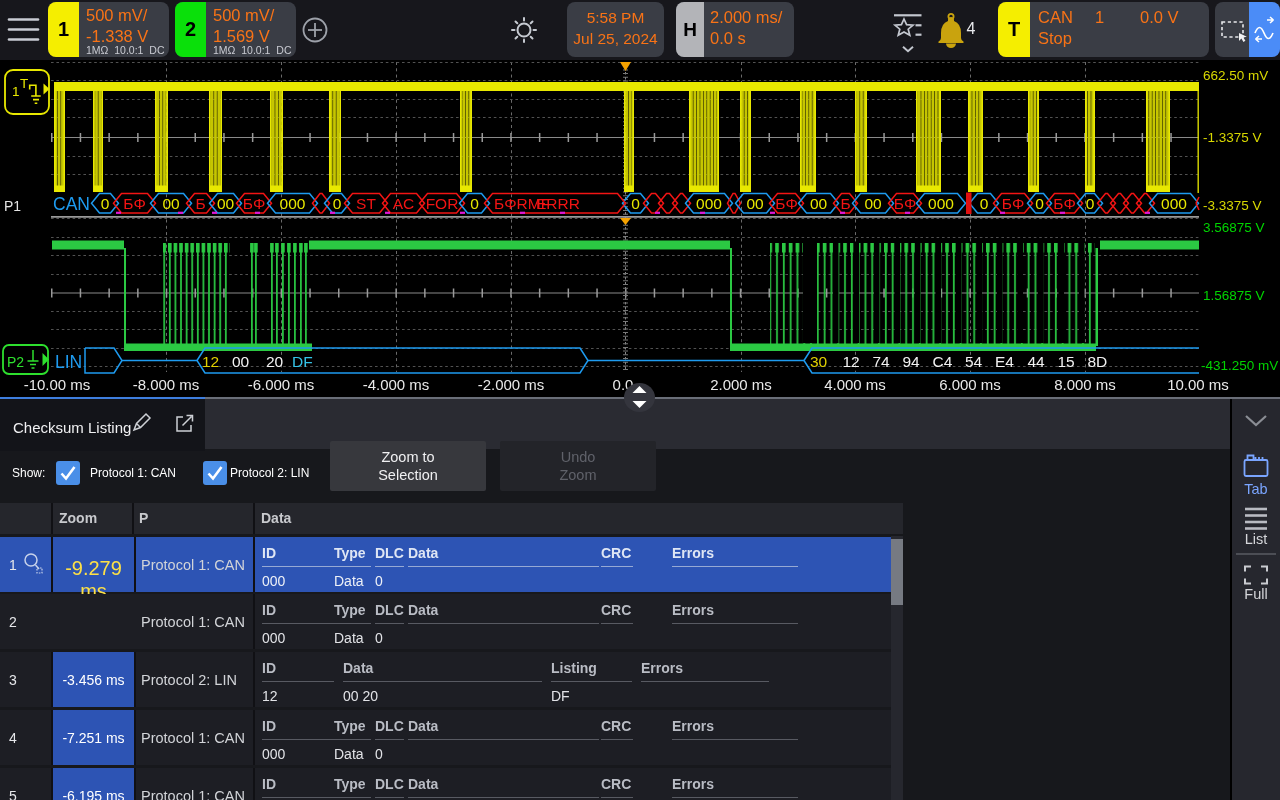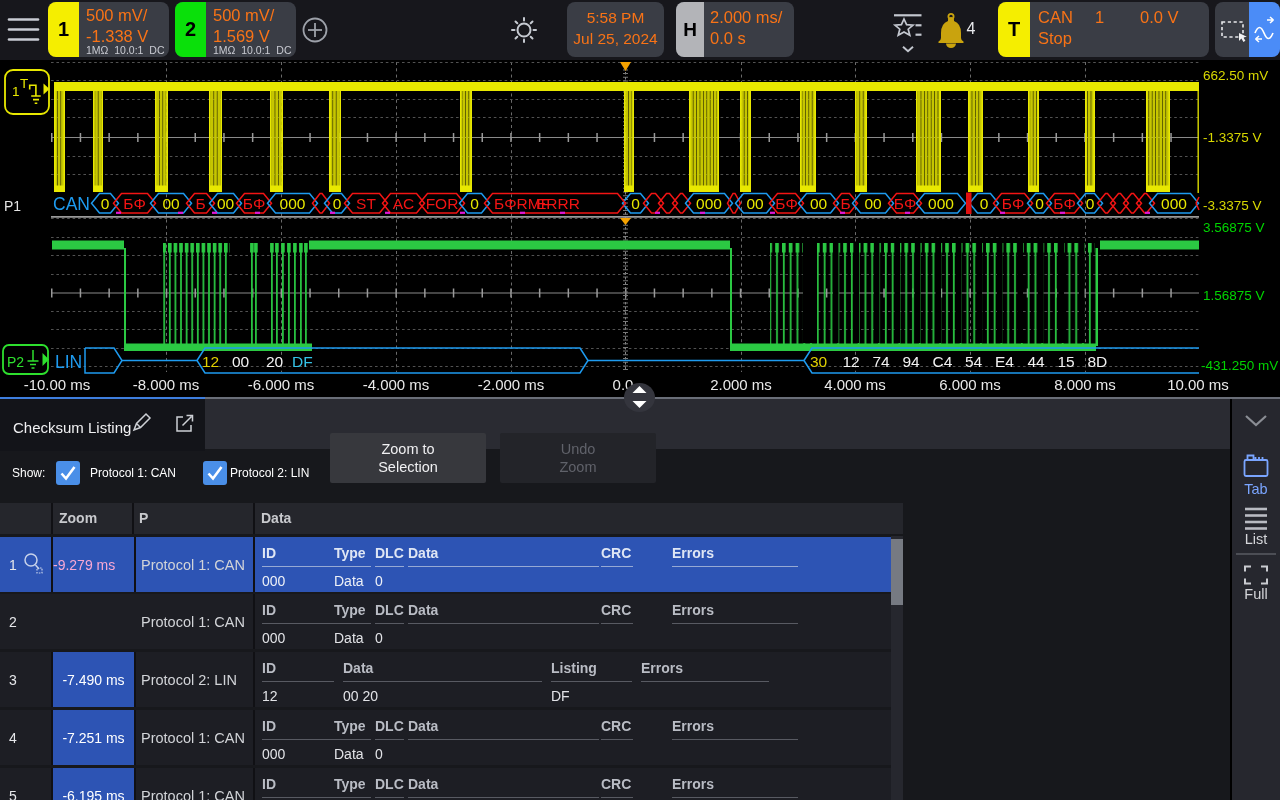--- a/index.html
+++ b/index.html
@@ -6,21 +6,21 @@
 .abs{position:absolute}
 #topbar{position:absolute;left:0;top:0;width:1280px;height:60px;background:#17171c}
 .box{position:absolute;top:2px;height:55px;background:#3a3d45;border-radius:8px;overflow:hidden}
 .badge{position:absolute;left:0;top:0;bottom:0;display:flex;align-items:center;justify-content:center;
 font-weight:bold;color:#000}
 .bt{color:#f97316;font-size:16.5px;line-height:21px}
 .bs{color:#c9cbd2;font-size:10.5px}
 #panel{position:absolute;left:0;top:397px;width:1280px;height:403px;background:#17181c}
 .ck{position:absolute;width:24px;height:24px;background:#4a8fe8;border-radius:3px}
 .lbl{position:absolute;color:#ffffff;font-size:12px}
-.btn{position:absolute;top:36px;height:50px;display:flex;align-items:center;justify-content:center;
+.btn{position:absolute;top:44px;height:50px;display:flex;align-items:center;justify-content:center;
 text-align:center;font-size:14.5px;line-height:18px;border-radius:2px}
 </style></head>
 <body>
 
 <div id="topbar">
 <svg class="abs" style="left:0;top:0" width="1280" height="60" viewBox="0 0 1280 60">
  <g stroke="#c9ccd3" stroke-width="2.6" stroke-linecap="round">
   <line x1="9" y1="19.5" x2="38" y2="19.5"></line>
         <line x1="9" y1="29.5" x2="38" y2="29.5"></line>
         <line x1="9" y1="39.5" x2="38" y2="39.5"></line>
@@ -451,21 +451,21 @@
       <div class="abs" style="left:891px;top:33px;width:12px;height:264px;background:#26272e"></div>
       <div class="abs" style="left:891px;top:36px;width:12px;height:66px;background:#767a82"></div>
       <div class="abs" style="left:0;top:33.5px;width:891px;height:55px;background:#2d54b4">
         <div class="abs" style="left:9px;top:20px;font-size:14px;color:#e6e7ea">1</div>
         <svg class="abs" style="left:22px;top:13px" width="22" height="26" viewBox="0 0 22 26">
           <circle cx="9" cy="10" r="6" fill="none" stroke="#c7d2ea" stroke-width="1.5"></circle>
           <line x1="13.5" y1="15" x2="17" y2="19" stroke="#c7d2ea" stroke-width="1.5"></line>
           <rect x="15" y="18" width="5" height="5" fill="none" stroke="#c7d2ea" stroke-width="1.2" stroke-dasharray="1.6 1.3"></rect>
         </svg>
         <div class="abs" style="left:51px;top:0;width:81px;height:55px;background:#2d54b4;border-left:2px solid #101014;border-right:2px solid #101014">
-          <div class="abs" style="left:0;right:0;top:20px;text-align:left;font-size:14px;color:#f9a8d4">-9.279 ms</div>
+          <div class="abs" style="left:0;right:0;top:20px;text-align:center;font-size:20px;color:#fde047">-9.279 ms</div>
         </div>
         <div class="abs" style="left:141px;top:20px;font-size:14.5px;color:#d2d4d8">Protocol 1: CAN</div>
         <div class="abs" style="left:253px;top:0;width:638px;height:55px;border-left:2px solid #101014">
           <div class="abs" style="left:7px;top:8px;font-size:14px;color:#dfe6f4;font-weight:bold">ID</div>
           <div class="abs" style="left:7px;top:29px;width:72px;height:1px;background:#96a9d4"></div>
           <div class="abs" style="left:79px;top:8px;font-size:14px;color:#dfe6f4;font-weight:bold">Type</div>
           <div class="abs" style="left:79px;top:29px;width:37px;height:1px;background:#96a9d4"></div>
           <div class="abs" style="left:120px;top:8px;font-size:14px;color:#dfe6f4;font-weight:bold">DLC</div>
           <div class="abs" style="left:120px;top:29px;width:29px;height:1px;background:#96a9d4"></div>
           <div class="abs" style="left:153px;top:8px;font-size:14px;color:#dfe6f4;font-weight:bold">Data</div>
@@ -496,21 +496,21 @@
           <div class="abs" style="left:417px;top:8px;font-size:14px;color:#b9bcc4;font-weight:bold">Errors</div>
           <div class="abs" style="left:417px;top:29px;width:126px;height:1px;background:#585a62"></div>
           <div class="abs" style="left:7px;top:36px;font-size:14px;color:#e2e3e7">000</div>
           <div class="abs" style="left:79px;top:36px;font-size:14px;color:#e2e3e7">Data</div>
           <div class="abs" style="left:120px;top:36px;font-size:14px;color:#e2e3e7">0</div>
         </div>
       </div>
       <div class="abs" style="left:0;top:149.1px;width:891px;height:55px;background:#1d1e24">
         <div class="abs" style="left:9px;top:20px;font-size:14px;color:#e6e7ea">3</div>
         <div class="abs" style="left:51px;top:0;width:81px;height:55px;background:#2d54b4;border-left:2px solid #101014;border-right:2px solid #101014">
-          <div class="abs" style="left:0;right:0;top:20px;text-align:center;font-size:14px;color:#fff">-7.490 ms</div>
+          <div class="abs" style="left:0;right:0;top:20px;text-align:center;font-size:14px;color:#fff">-3.456 ms</div>
         </div>
         <div class="abs" style="left:141px;top:20px;font-size:14.5px;color:#d2d4d8">Protocol 2: LIN</div>
         <div class="abs" style="left:253px;top:0;width:638px;height:55px;border-left:2px solid #101014">
           <div class="abs" style="left:7px;top:8px;font-size:14px;color:#b9bcc4;font-weight:bold">ID</div>
           <div class="abs" style="left:7px;top:29px;width:72px;height:1px;background:#585a62"></div>
           <div class="abs" style="left:88px;top:8px;font-size:14px;color:#b9bcc4;font-weight:bold">Data</div>
           <div class="abs" style="left:88px;top:29px;width:199px;height:1px;background:#585a62"></div>
           <div class="abs" style="left:296px;top:8px;font-size:14px;color:#b9bcc4;font-weight:bold">Listing</div>
           <div class="abs" style="left:296px;top:29px;width:81px;height:1px;background:#585a62"></div>
           <div class="abs" style="left:386px;top:8px;font-size:14px;color:#b9bcc4;font-weight:bold">Errors</div>

